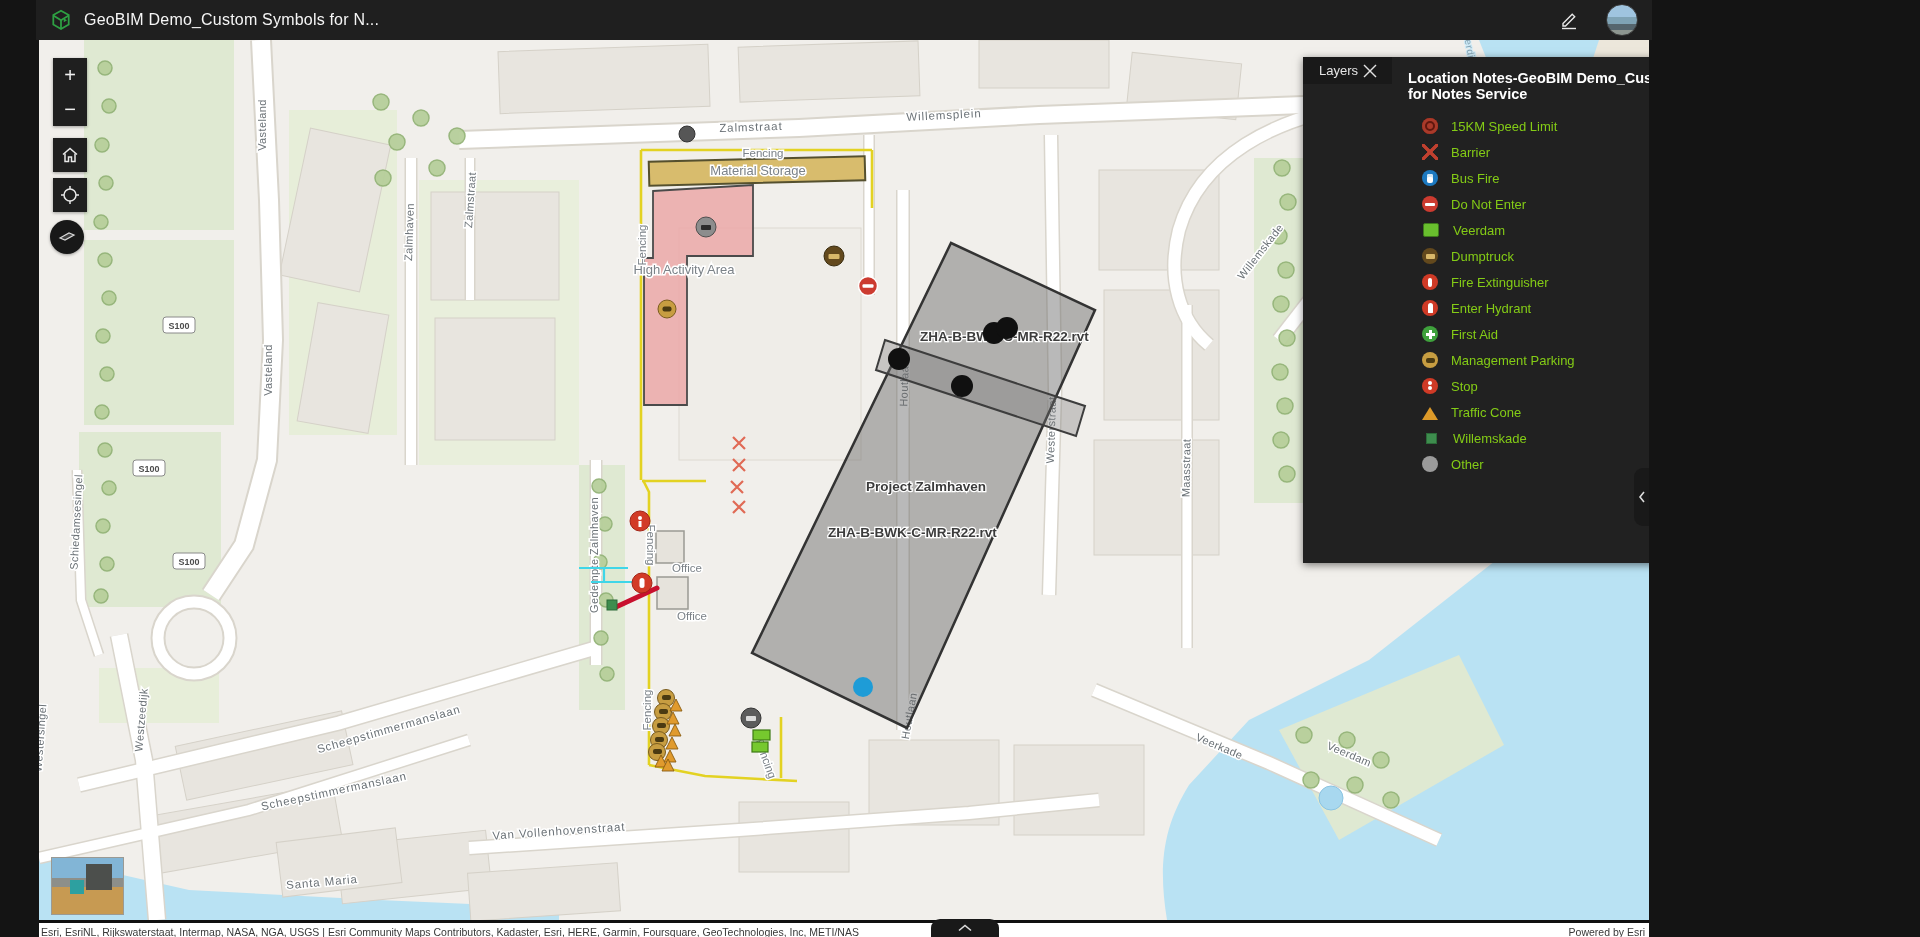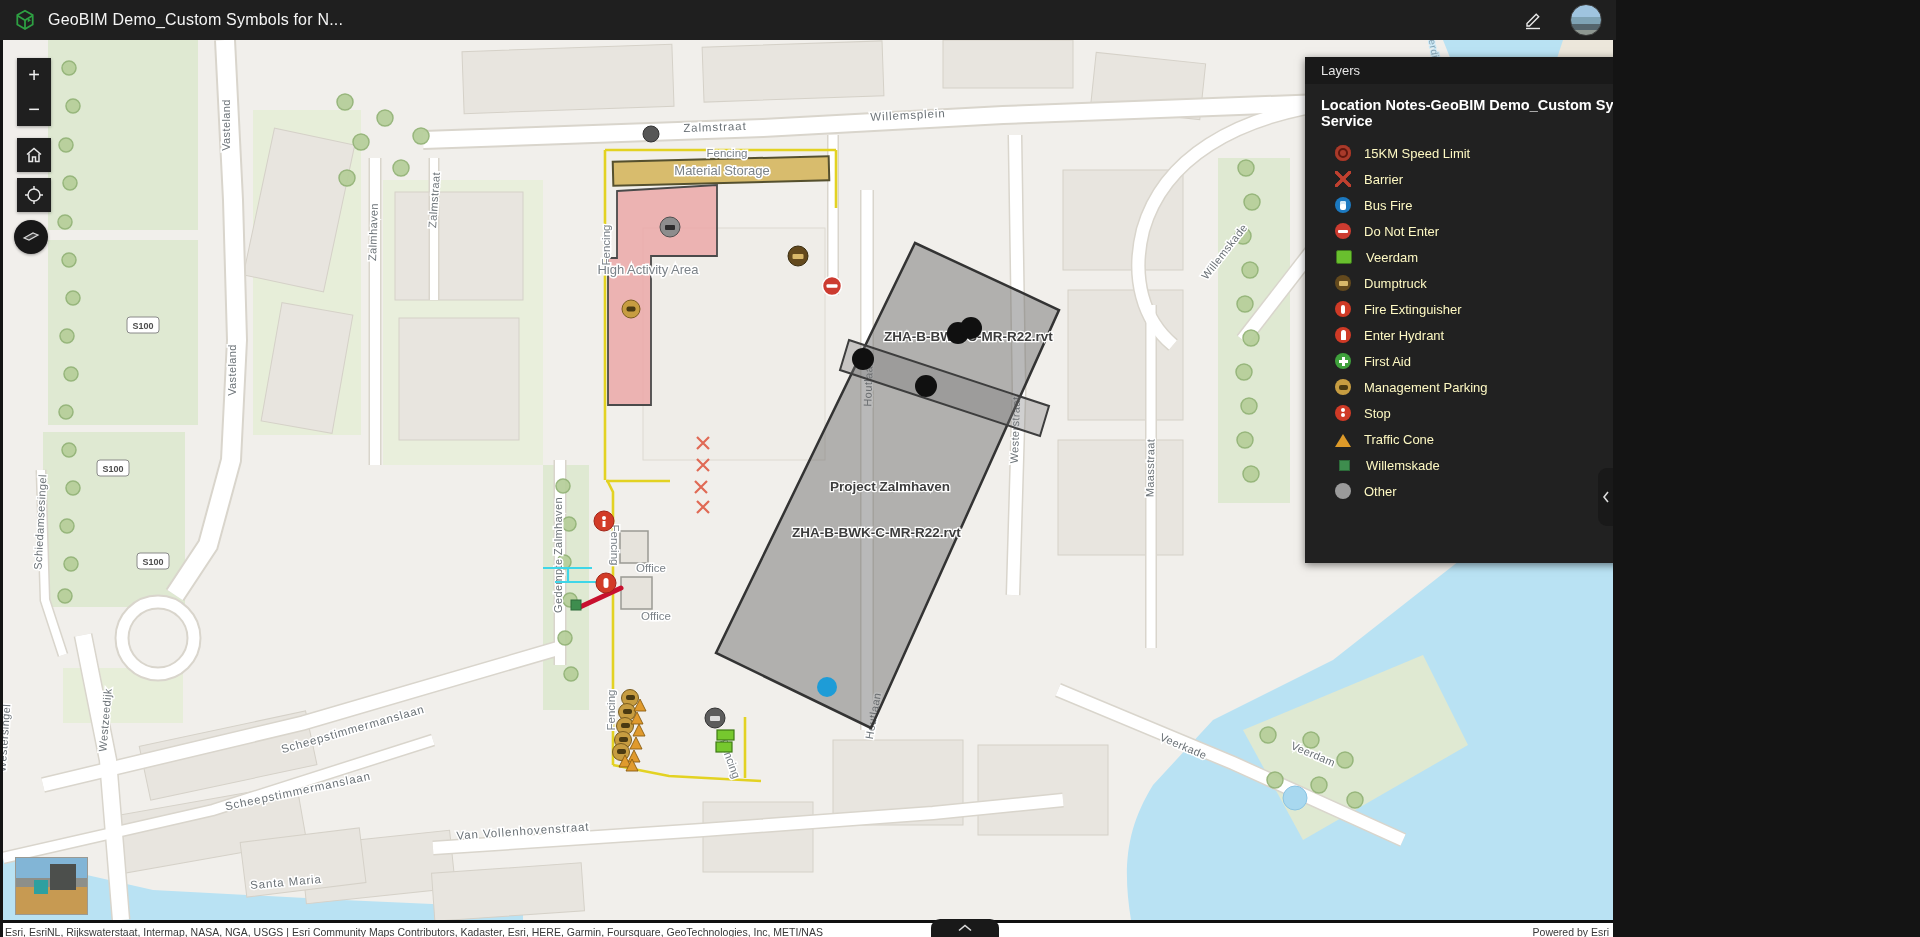--- a/index.html
+++ b/index.html
@@ -1,17 +1,17 @@
 <!DOCTYPE html>
 <html><head>
 <meta charset="utf-8">
 <style>
   html,body{margin:0;padding:0;}
   body{width:1920px;height:937px;overflow:hidden;background:#141414;font-family:"Liberation Sans",sans-serif;}
-  .app{width:1616px;height:937px;display:flex;flex-direction:column;}
+  .app{width:1616px;height:937px;display:flex;flex-direction:column;margin-left:36px;}
 
   
   .topbar{height:40px;background:#1f1f1f;display:flex;align-items:center;padding:0 14px;color:#f2f2f2;flex:none;}
   .logo{width:22px;height:22px;margin-right:12px;flex:none;}
   .app-title{font-size:16px;color:#f5f5f5;letter-spacing:.2px;}
   .topbar-right{margin-left:auto;display:flex;align-items:center;gap:22px;}
   .icon-btn{width:30px;height:30px;display:flex;align-items:center;justify-content:center;background:transparent;border:none;cursor:pointer;padding:0;}
   .avatar{width:30px;height:30px;border-radius:50%;background:linear-gradient(180deg,#9fc4df 0 40%,#7fa3b5 40% 62%,#55656d 62% 82%,#8d9690 82%);border:1px solid #3a3a3a;}
 
   
@@ -29,28 +29,28 @@
   
   .ctl{position:absolute;background:#1f1f1f;color:#f0f0f0;box-shadow:0 1px 3px rgba(0,0,0,.35);}
   .zoomwidget{left:14px;top:18px;width:34px;}
   .zbtn{width:34px;height:34px;background:#1f1f1f;border:none;color:#f0f0f0;font-size:20px;cursor:pointer;display:flex;align-items:center;justify-content:center;padding:0;}
   .sqbtn{position:absolute;width:34px;height:34px;border:none;cursor:pointer;display:flex;align-items:center;justify-content:center;background:#1f1f1f;box-shadow:0 1px 3px rgba(0,0,0,.35);padding:0;}
   .homebtn{left:14px;top:98px;}
   .locatebtn{left:14px;top:138px;}
   .compassbtn{left:11px;top:180px;width:34px;height:34px;border-radius:50%;background:#181818;}
 
   
-  .layers-panel{position:absolute;left:1302px;top:17px;width:475px;height:506px;background:#212121;box-shadow:0 2px 8px rgba(0,0,0,.5);display:flex;flex-direction:column;}
+  .layers-panel{position:absolute;left:1264px;top:17px;width:475px;height:506px;background:#212121;box-shadow:0 2px 8px rgba(0,0,0,.5);display:flex;flex-direction:row;}
   .lp-head{height:27px;background:#191919;display:flex;align-items:center;padding:0 10px 0 16px;flex:none;}
   .lp-title{color:#e6e6e6;font-size:13px;}
   .lp-close{margin-left:auto;background:none;border:none;cursor:pointer;width:24px;height:24px;display:flex;align-items:center;justify-content:center;padding:0;}
   .lp-body{position:relative;flex:1;padding-top:13px;}
   .lp-heading{color:#ffffff;font-weight:bold;font-size:14.5px;padding:0 16px 11px;}
   .lp-list{list-style:none;margin:0;padding:0;}
-  .lp-item{height:26px;display:flex;align-items:center;gap:13px;padding:0 16px 0 30px;color:#fef9c3;font-size:13px;cursor:default;}
+  .lp-item{height:26px;display:flex;align-items:center;gap:13px;padding:0 16px 0 30px;color:#84cc16;font-size:13px;cursor:default;}
   .lp-label{white-space:nowrap;}
   .lp-track{position:absolute;right:2px;top:26px;width:8px;bottom:10px;background:#2e2e2e;}
   .lp-thumb{position:absolute;right:2px;top:70px;width:8px;height:105px;background:#9a9a9a;}
 
   .lic{width:16px;height:16px;flex:none;position:relative;display:inline-block;}
   .lic::after{content:"";position:absolute;}
   .lic-speed{background:#a93a2a;border-radius:50%;box-shadow:inset 0 0 0 3px #a93a2a, inset 0 0 0 5px #5f170e;}
   .lic-barrier{background:
      linear-gradient(45deg,transparent 41%,#c0402f 44% 56%,transparent 59%),
      linear-gradient(-45deg,transparent 41%,#c0402f 44% 56%,transparent 59%);}

